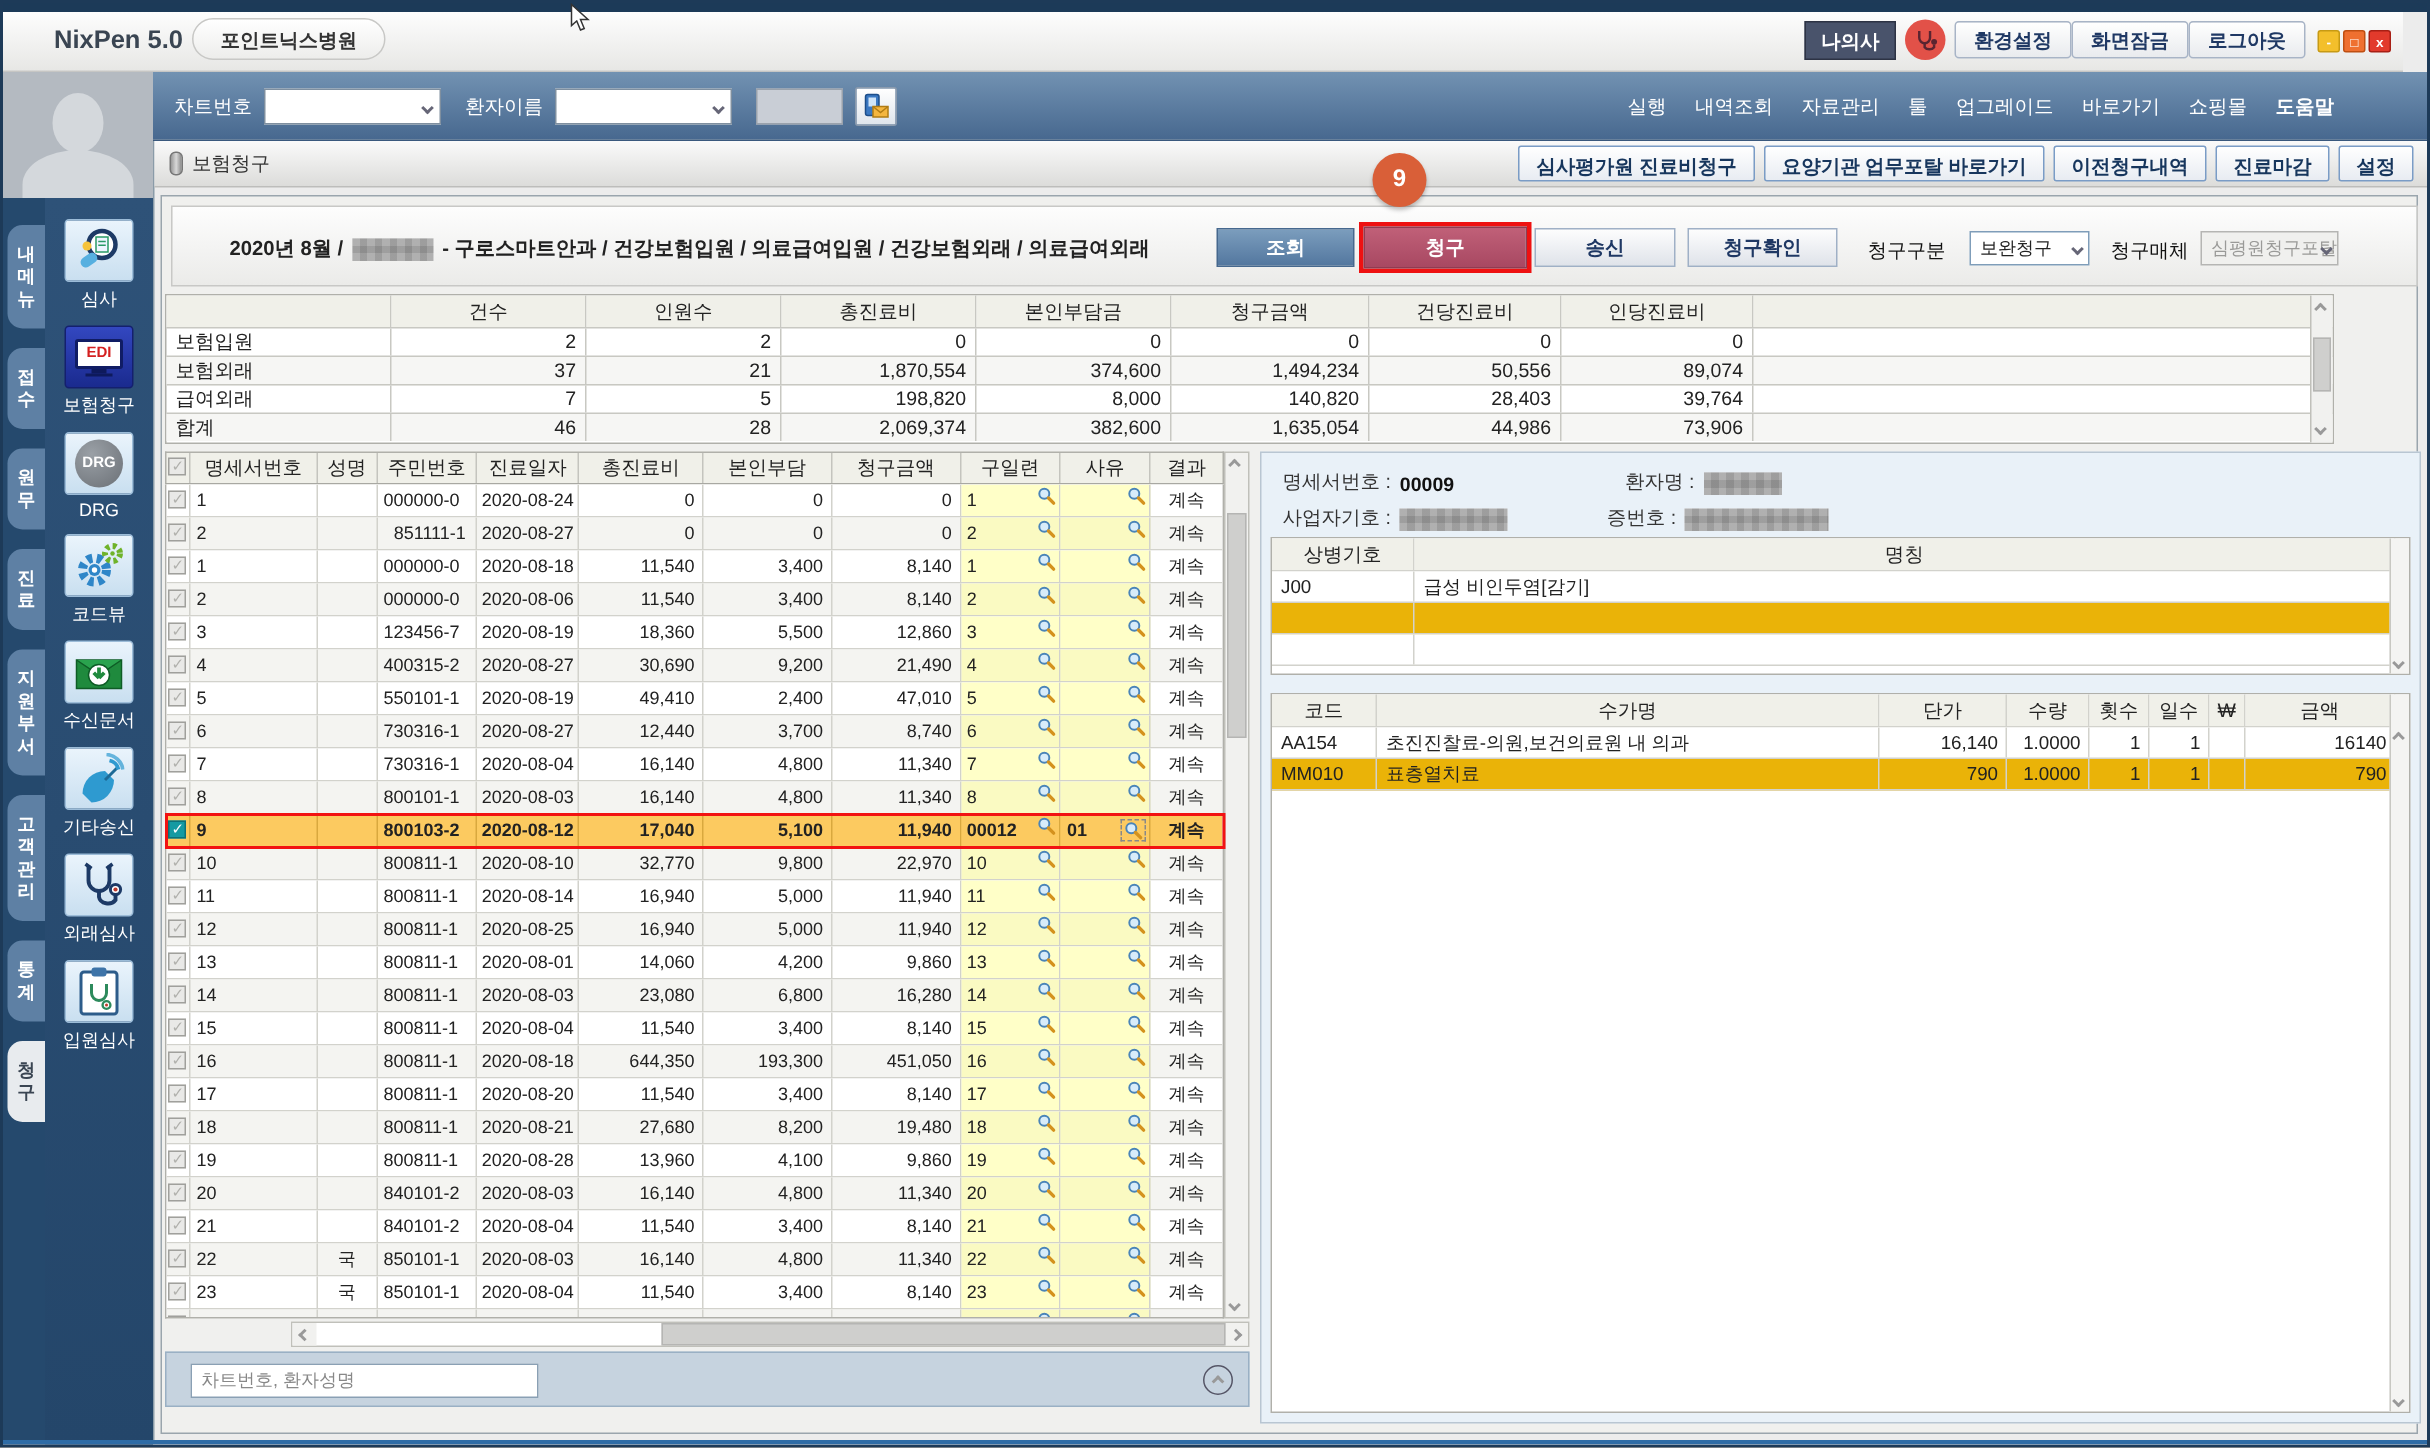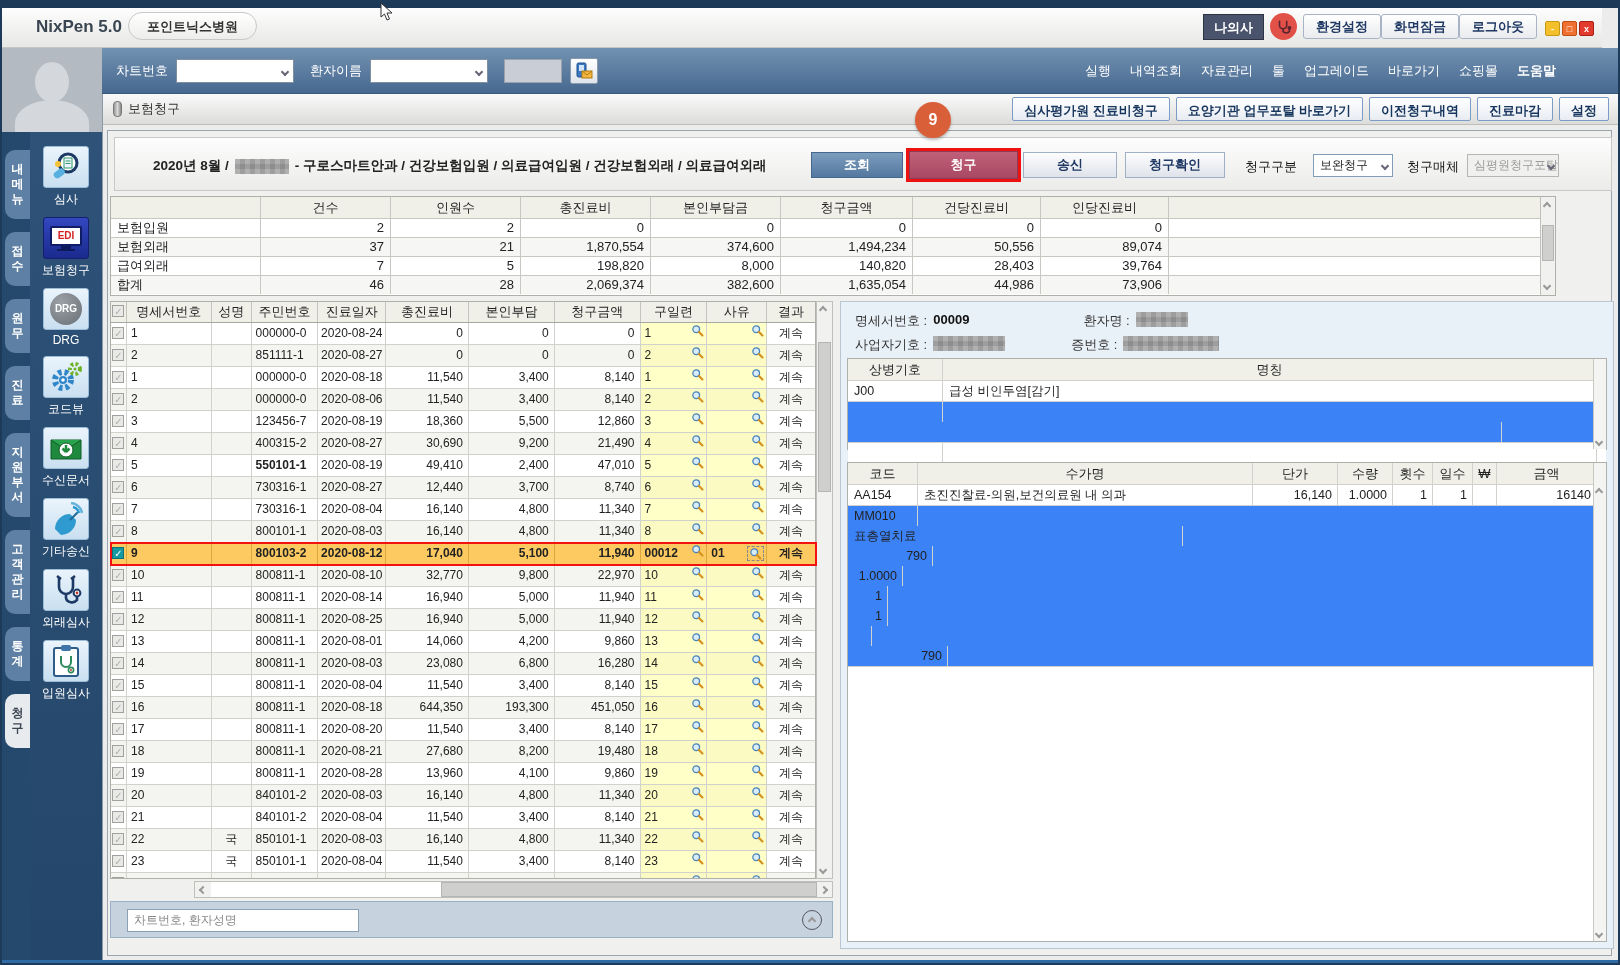--- a/index.html
+++ b/index.html
@@ -173,26 +173,26 @@
   
   #bottom-bar{ position:absolute; left:2px; top:770px; width:723px; height:37px;
     background:#c6d3df; border:1px solid #9ab0c4; }
   #search-input{ position:absolute; left:16px; top:7px; width:232px; height:23px; background:#fff;
     border:1px solid #8aa0b4; font-size:12px; color:#888; line-height:21px; padding-left:6px; }
   #collapse-btn{ position:absolute; right:10px; top:8px; width:20px; height:20px; border:1px solid #556;
     border-radius:50%; display:flex; align-items:center; justify-content:center; padding-top:2px; }
 
   
   #detail{ position:absolute; left:732px; top:170px; width:774px; height:648px; ; background:#e9f1f8; border:1px solid #b9c6d2; }
-  .d-line{ position:absolute; left:14px; font-size:13px; color:#333; display:flex; align-items:flex-start; gap:6px; }
+  .d-line{ position:absolute; left:14px; font-size:13px; color:#333; display:flex; align-items:flex-end; gap:6px; }
   .d-line b{ color:#111; }
   .dtable{ position:absolute; left:6px; right:6px; background:#fff; border:1px solid #b0b0aa; }
   .dtable .vcol{ position:absolute; right:0; top:0; bottom:0; width:13px; background:#f4f4f2; border-left:1px solid #c8c8c2; }
   .drow{ display:flex; border-bottom:1px solid #d2d2cc; background:#fff; }
-  .drow.alt{ background:#3b82f6;flex-direction:column; }
+  .drow.alt{ background:#eab308; }
   .dcell{ height:20px; line-height:20px; font-size:12.5px; color:#222; border-right:1px solid #d2d2cc; overflow:hidden; white-space:nowrap; }
   .drow.head .dcell{ height:21px; line-height:21px; background:#f0f0e9; text-align:center; font-size:13px; }
   .dcell.lft{ padding-left:6px; } .dcell.num{ text-align:right; padding-right:5px; }
   #disease-tbl{ top:56px; height:92px; }
   #charge-tbl{ top:160px; bottom:6px; }
 </style>
 </head>
 <body>
 
 <div id="win">
@@ -531,21 +531,21 @@
                   </svg></span>
               </div>
               <div class="gc ctr" style="width: 48px;">계속</div>
             </div>
             <div class="grow alt">
               <div class="gc" style="width: 16px;">
                 <div class="cb"></div>
               </div>
               <div class="gc lft" style="width: 85px;">2</div>
               <div class="gc ctr" style="width: 40px;"></div>
-              <div class="gc lft" style="width: 67px;">851111-1</div>
+              <div class="gc lft" style="width: 67px; text-align: center;">851111-1</div>
               <div class="gc ctr" style="width: 68px;">2020-08-27</div>
               <div class="gc num" style="width: 83px;">0</div>
               <div class="gc num" style="width: 86px;">0</div>
               <div class="gc num" style="width: 86px;">0</div>
               <div class="gc yel" style="width: 67px;">
                 <span>2</span>
                 <span><svg width="13" height="13" viewBox="0 0 14 14">
                     <circle cx="5.6" cy="5.6" r="3.6" fill="#d8ecfa" stroke="#4a84b8" stroke-width="1.4"></circle>
                     <line x1="8.6" y1="8.6" x2="12.3" y2="12.3" stroke="#d4921e" stroke-width="2.4" stroke-linecap="round"></line>
                   </svg></span>
@@ -666,21 +666,21 @@
                   </svg></span>
               </div>
               <div class="gc ctr" style="width: 48px;">계속</div>
             </div>
             <div class="grow">
               <div class="gc" style="width: 16px;">
                 <div class="cb"></div>
               </div>
               <div class="gc lft" style="width: 85px;">5</div>
               <div class="gc ctr" style="width: 40px;"></div>
-              <div class="gc lft" style="width: 67px; font-weight: bold;">550101-1</div>
+              <div class="gc lft" style="width: 67px;">550101-1</div>
               <div class="gc ctr" style="width: 68px;">2020-08-19</div>
               <div class="gc num" style="width: 83px;">49,410</div>
               <div class="gc num" style="width: 86px;">2,400</div>
               <div class="gc num" style="width: 86px;">47,010</div>
               <div class="gc yel" style="width: 67px;">
                 <span>5</span>
                 <span><svg width="13" height="13" viewBox="0 0 14 14">
                     <circle cx="5.6" cy="5.6" r="3.6" fill="#d8ecfa" stroke="#4a84b8" stroke-width="1.4"></circle>
                     <line x1="8.6" y1="8.6" x2="12.3" y2="12.3" stroke="#d4921e" stroke-width="2.4" stroke-linecap="round"></line>
                   </svg></span>

